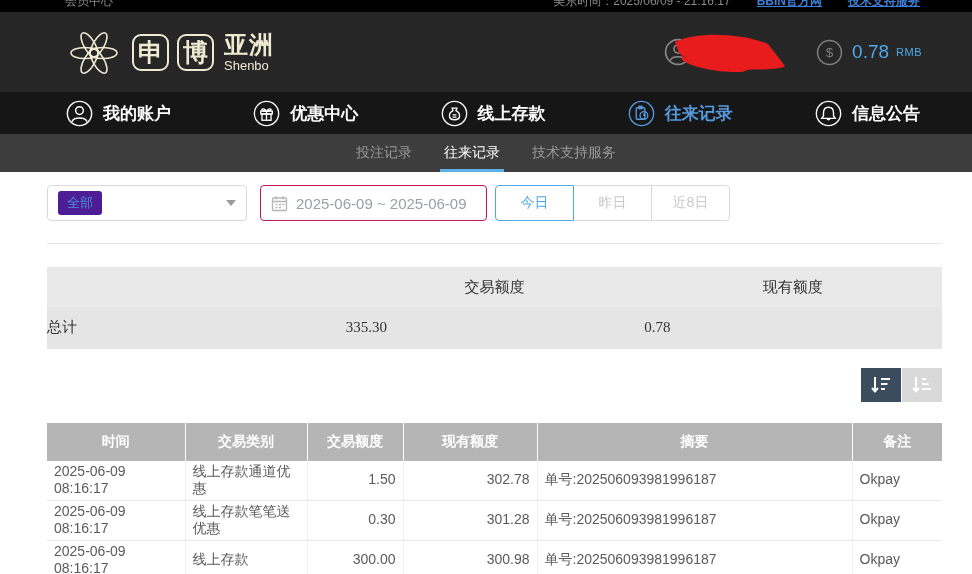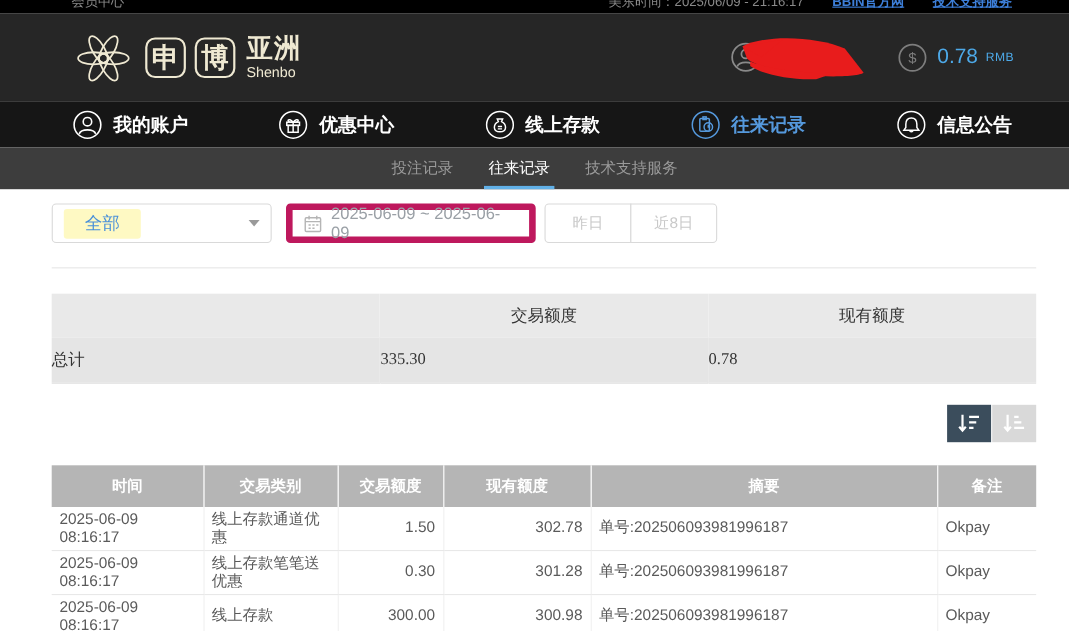--- a/index.html
+++ b/index.html
@@ -50,25 +50,25 @@
     position:relative; cursor:pointer;font-family:Liberation Mono, monospace; }
   .subnav-item.active { color:#fff; }
   .subnav-item.active::after { content:""; position:absolute; left:-4px; right:-4px;
     bottom:0; height:3px; background:#61b0e7; }
 
   
   .filter-section { padding:13px 0 0 47px; height:71px; }
   .filter-row { display:flex; align-items:center; }
   .select-box { width:200px; height:36px; border:1px solid #d9d9d9; border-radius:4px;
     display:flex; align-items:center; padding:0 10px; cursor:pointer; background:#fff; }
-  .select-chip { background:#fef9c3; color:#4a90d9; font-size:16px;
-    padding:3px 19px; border-radius:3px; }
+  .select-chip { background:#4c1d95; color:#4a90d9; font-size:13px;
+    padding:3px 9px; border-radius:3px; }
   .caret { margin-left:auto; width:0; height:0; border-left:5px solid transparent;
     border-right:5px solid transparent; border-top:6px solid #9a9a9a; }
-  .date-box { width:227px; height:36px; border:6px solid #be185d; border-radius:4px;
+  .date-box { width:227px; height:36px; border:1px solid #be185d; border-radius:4px;
     margin-left:13px; display:flex; align-items:center; padding:0 10px; gap:8px;
     color:#9aa0a6; font-size:15px; cursor:pointer; background:#fff; }
   .date-box svg { width:17px; height:17px; }
   .btn-group { display:flex; margin-left:8px; }
   .quick-btn { width:79px; height:36px; background:#fff; border:1px solid #d9d9d9;
     color:#c9c9c9; font-size:14px; display:flex; align-items:center; justify-content:center;
     cursor:pointer; margin-left:-1px; }
   .quick-btn:first-child { border-radius:4px 0 0 4px; margin-left:0; }
   .quick-btn:last-child { border-radius:0 4px 4px 0; }
   .quick-btn.active { border-color:#4da9e8; color:#4da9e8; position:relative; z-index:2; }
@@ -224,20 +224,21 @@
       <span class="caret"></span>
     </div>
     <div class="date-box">
       <svg viewBox="0 0 17 17" fill="none" stroke="#b5b5b5" stroke-width="1.3">
         <rect x="1.5" y="3" width="14" height="12.5" rx="1"></rect>
         <path d="M1.5,6.5 h14 M5,1.2 v3.4 M12,1.2 v3.4 M4.5,9.5 h2 M8,9.5 h2 M11.5,9.5 h2 M4.5,12.5 h2 M8,12.5 h2"></path>
       </svg>
       <span>2025-06-09 ~ 2025-06-09</span>
     </div>
     <div class="btn-group">
+      <div class="quick-btn active">今日</div>
       <div class="quick-btn">昨日</div>
       <div class="quick-btn">近8日</div>
     </div>
   </div>
 </div>
 <div class="filter-divider"></div>
 
 <table class="summary-table">
   <thead>
     <tr>

